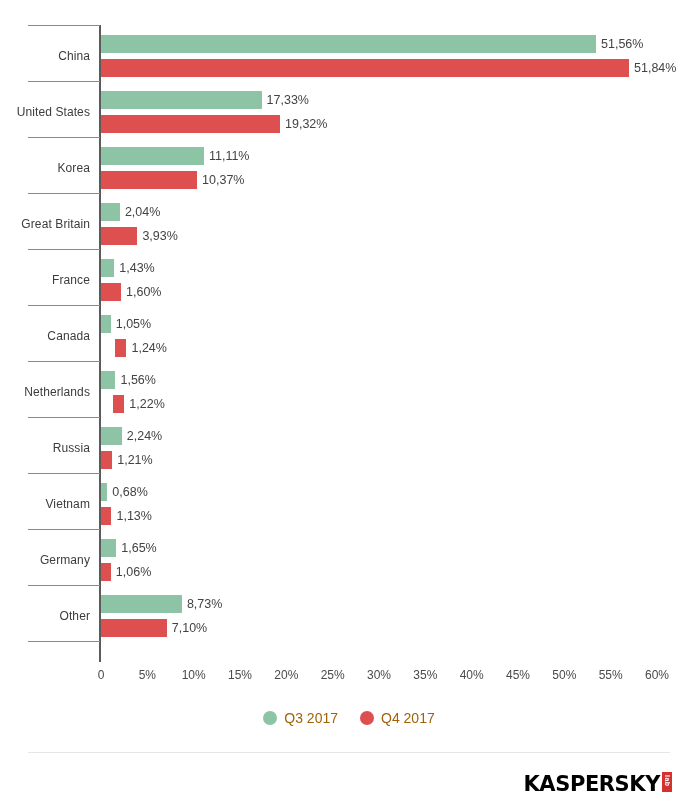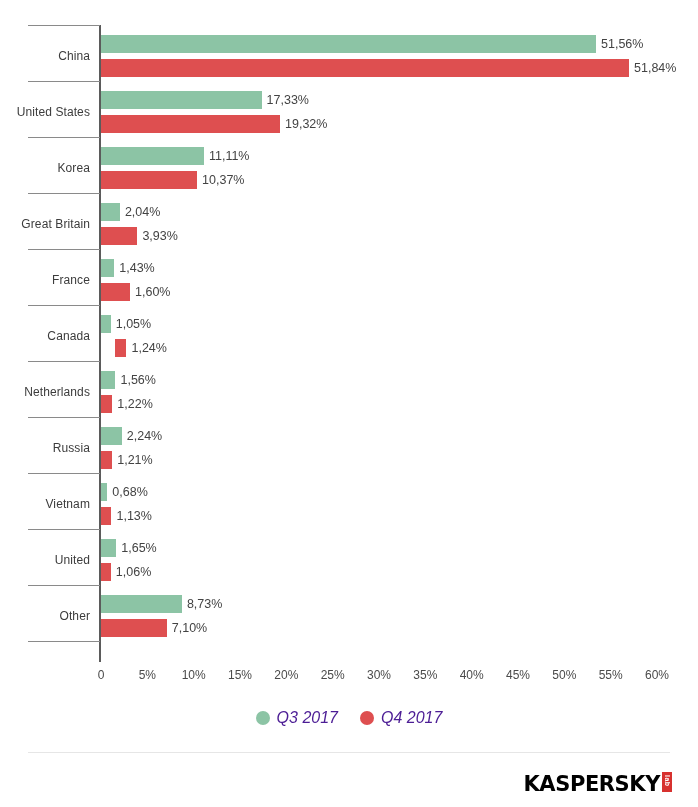--- a/index.html
+++ b/index.html
@@ -132,23 +132,22 @@
   }
   .legend-dot {
     width: 14px;
     height: 14px;
     border-radius: 50%;
     display: inline-block;
   }
   .legend-dot.q3 { background: #8cc4a5; }
   .legend-dot.q4 { background: #de4f50; }
   .legend-label {
-    font-size: 16px;
-    color: #4c1d95;
-    font-style: italic;
+    font-size: 14px;
+    color: #a16207;
   }
 
   
   .footer-divider {
     position: absolute;
     left: 28px;
     top: 752px;
     width: 642px;
     height: 1px;
     background: #e6e6e6;
@@ -249,21 +248,21 @@
             <div class="bar q4"></div>
             <span class="bar-value">3,93%</span>
           </div>
         </div>
         <div class="row" style="top: 255px;">
           <div class="row-label">France</div>
           <div class="bar-wrap q3" style="width: 13.2513px;">
             <div class="bar q3"></div>
             <span class="bar-value">1,43%</span>
           </div>
-          <div class="bar-wrap q4" style="width: 29px; text-decoration: underline;">
+          <div class="bar-wrap q4" style="width: 20px; text-decoration: underline;">
             <div class="bar q4"></div>
             <span class="bar-value">1,60%</span>
           </div>
         </div>
         <div class="row" style="top: 311px;">
           <div class="row-label">Canada</div>
           <div class="bar-wrap q3" style="width: 9.73px;">
             <div class="bar q3"></div>
             <span class="bar-value">1,05%</span>
           </div>
@@ -271,21 +270,21 @@
             <div class="bar q4"></div>
             <span class="bar-value">1,24%</span>
           </div>
         </div>
         <div class="row" style="top: 367px;">
           <div class="row-label">Netherlands</div>
           <div class="bar-wrap q3" style="width: 14.456px;">
             <div class="bar q3"></div>
             <span class="bar-value">1,56%</span>
           </div>
-          <div class="bar-wrap q4" style="width: 11.3053px;">
+          <div class="bar-wrap q4" style="width: 11.3053px; padding-left: 12px;">
             <div class="bar q4"></div>
             <span class="bar-value">1,22%</span>
           </div>
         </div>
         <div class="row" style="top: 423px;">
           <div class="row-label">Russia</div>
           <div class="bar-wrap q3" style="width: 20.7573px;">
             <div class="bar q3"></div>
             <span class="bar-value">2,24%</span>
           </div>
@@ -299,21 +298,21 @@
           <div class="bar-wrap q3" style="width: 6.30133px;">
             <div class="bar q3"></div>
             <span class="bar-value">0,68%</span>
           </div>
           <div class="bar-wrap q4" style="width: 10.4713px;">
             <div class="bar q4"></div>
             <span class="bar-value">1,13%</span>
           </div>
         </div>
         <div class="row" style="top: 535px;">
-          <div class="row-label">United</div>
+          <div class="row-label">Germany</div>
           <div class="bar-wrap q3" style="width: 15.29px;">
             <div class="bar q3"></div>
             <span class="bar-value">1,65%</span>
           </div>
           <div class="bar-wrap q4" style="width: 9.82267px;">
             <div class="bar q4"></div>
             <span class="bar-value">1,06%</span>
           </div>
         </div>
         <div class="row" style="top: 591px;">

